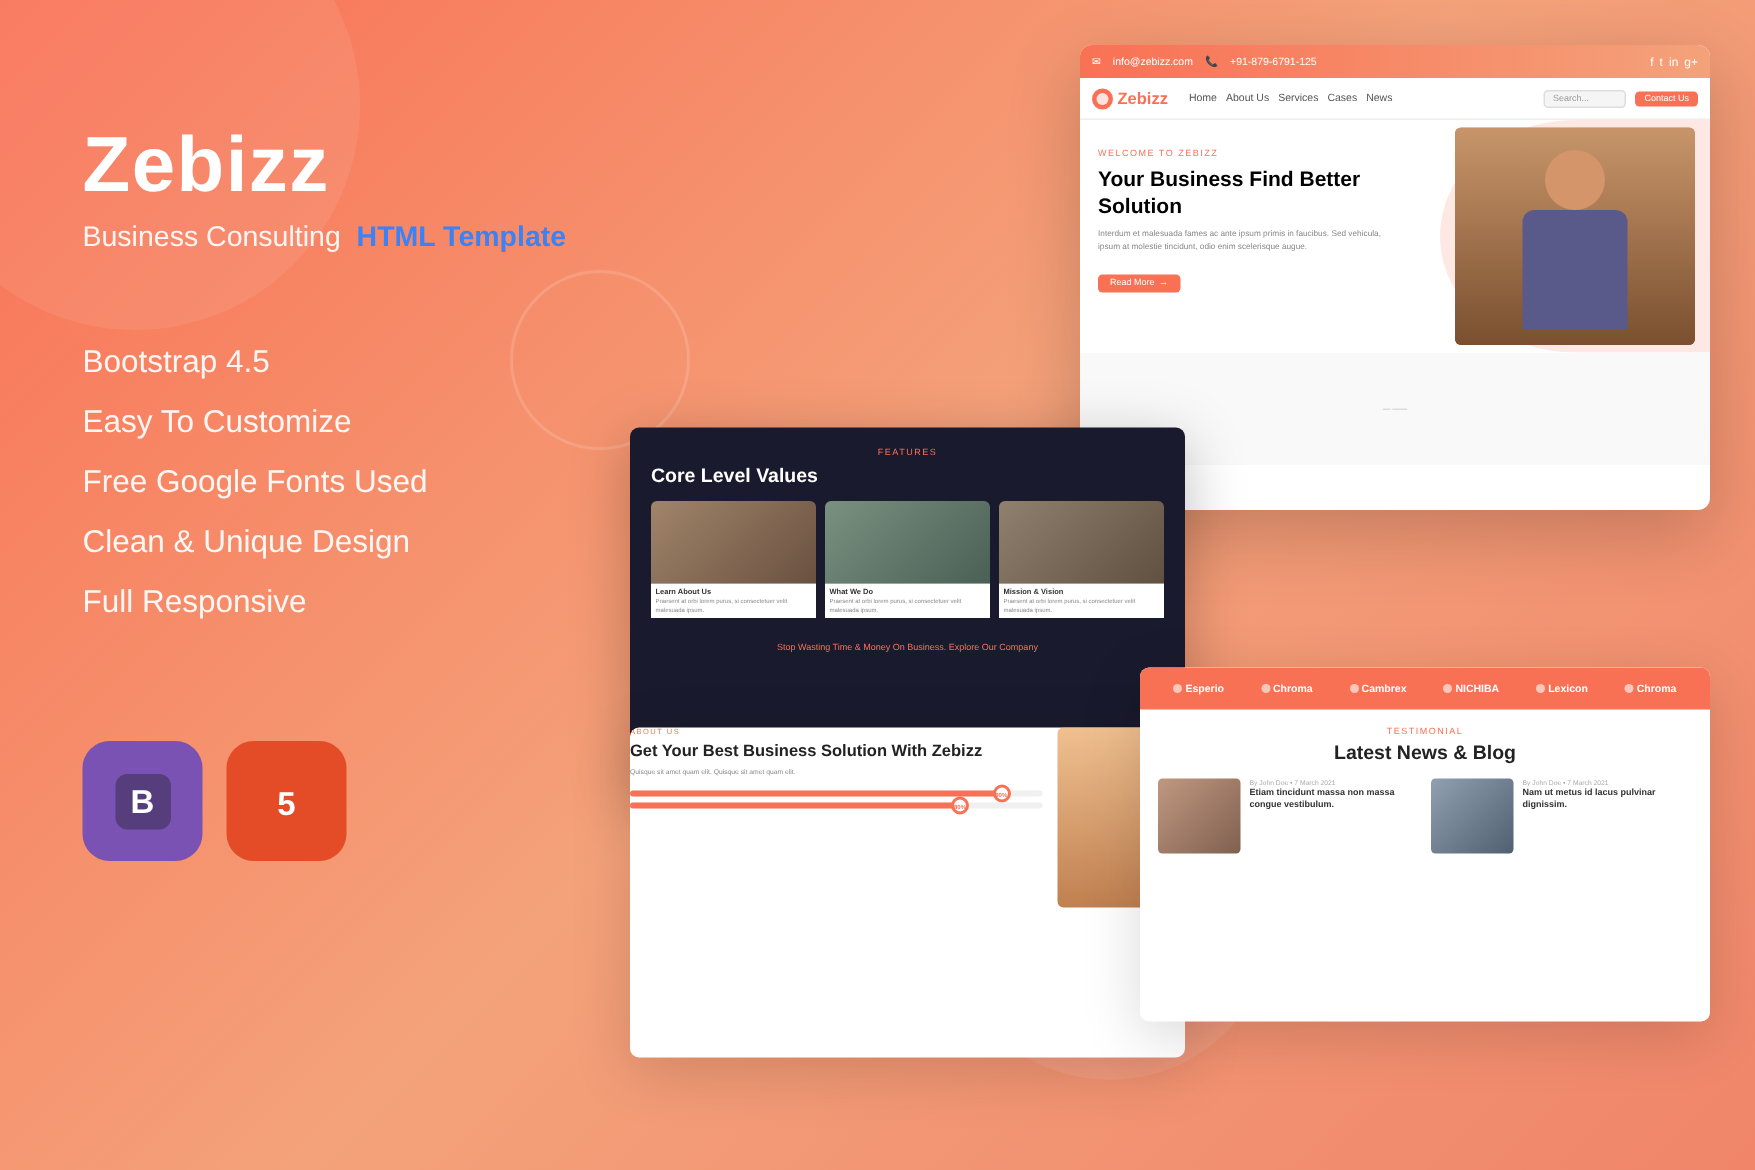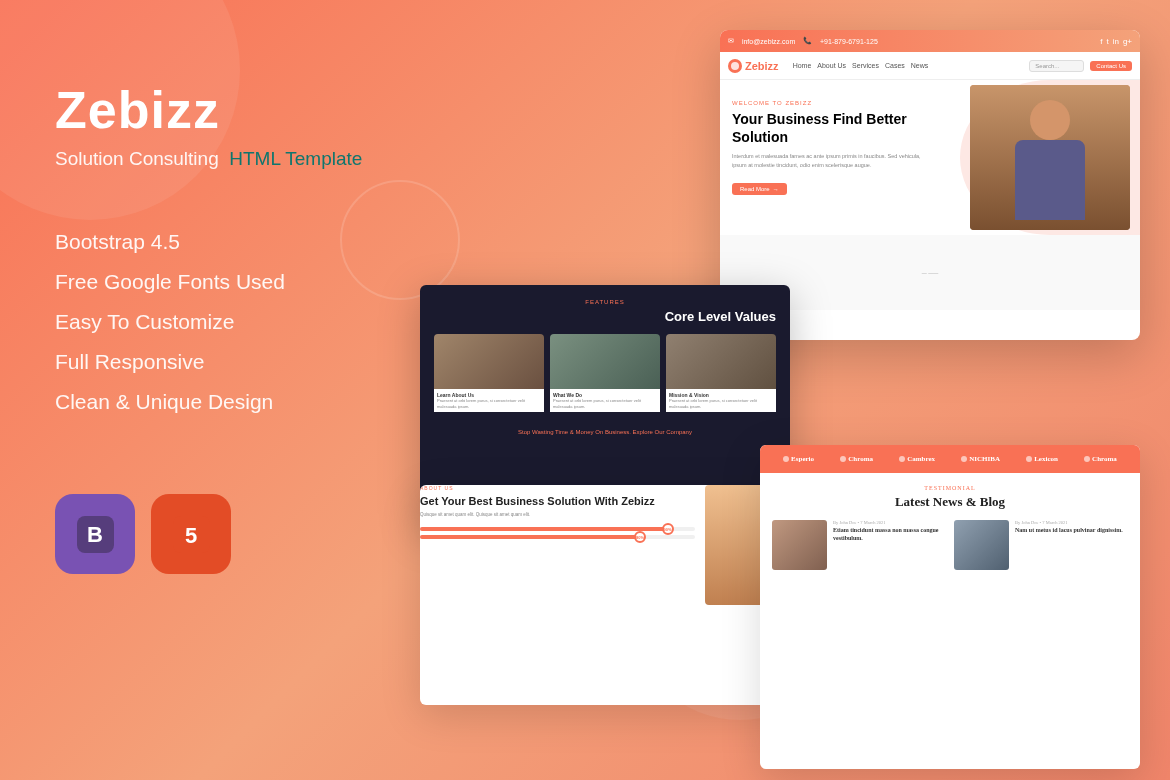--- a/index.html
+++ b/index.html
@@ -56,22 +56,22 @@
       letter-spacing: 1px;
       margin-bottom: 8px;
     }
 
     .subtitle {
       font-size: 19px;
       color: rgba(255,255,255,0.92);
       margin-bottom: 60px;
     }
     .subtitle strong {
-      font-weight: 400;
-      color: #0f766e;
+      font-weight: 700;
+      color: #3b82f6;
     }
 
     .features-list {
       list-style: none;
       margin-bottom: 80px;
     }
     .features-list li {
       font-size: 21px;
       color: rgba(255,255,255,0.93);
       margin-bottom: 16px;
@@ -310,21 +310,21 @@
       font-size: 6px;
       color: #f97155;
       text-align: center;
       letter-spacing: 1px;
       margin-bottom: 4px;
     }
     .section-heading-white {
       font-size: 13px;
       font-weight: 700;
       color: #fff;
-      text-align: right;
+      text-align: left;
       margin-bottom: 10px;
     }
     .cards-row {
       display: flex;
       gap: 6px;
       margin-bottom: 10px;
     }
     .mini-card {
       flex: 1;
       height: 85px;
@@ -448,26 +448,25 @@
       border-radius: 4px;
       flex-shrink: 0;
     }
 
     
     .browser-mockup-bot-right {
       position: absolute;
       top: 430px;
       right: 10px;
       width: 380px;
-      height: 324px;
+      height: 236px;
       background: #fff;
       border-radius: 6px;
       box-shadow: 0 10px 40px rgba(0,0,0,0.15);
       overflow: hidden;
-      font-family: Liberation Serif, serif;
     }
     .partners-bar {
       background: #f97155;
       height: 28px;
       display: flex;
       align-items: center;
       justify-content: space-around;
       padding: 0 10px;
     }
     .partner-name {
@@ -535,30 +534,30 @@
 </head>
 <body>
 
 <div class="bg-circle-1"></div>
 <div class="bg-circle-2"></div>
 <div class="bg-circle-3"></div>
 
 <div class="left-panel">
   <h1 class="brand-title">Zebizz</h1>
   <p class="subtitle">
-    <span>Solution Consulting</span>
+    <span>Business Consulting</span>
     &nbsp;<strong>HTML Template</strong>
   </p>
 
   <ul class="features-list">
     <li>Bootstrap 4.5</li>
+    <li>Easy To Customize</li>
     <li>Free Google Fonts Used</li>
-    <li>Easy To Customize</li>
+    <li>Clean &amp; Unique Design</li>
     <li>Full Responsive</li>
-    <li>Clean &amp; Unique Design</li>
   </ul>
 
   <div class="badges">
     <div class="badge-bootstrap">
 
       <svg width="45" height="45" viewBox="0 0 45 45">
         <rect x="4" y="4" width="37" height="37" rx="8" fill="#563d7c"></rect>
         <text x="22" y="30" text-anchor="middle" font-size="22" font-weight="900" fill="white" font-family="Arial">B</text>
       </svg>
     </div>

